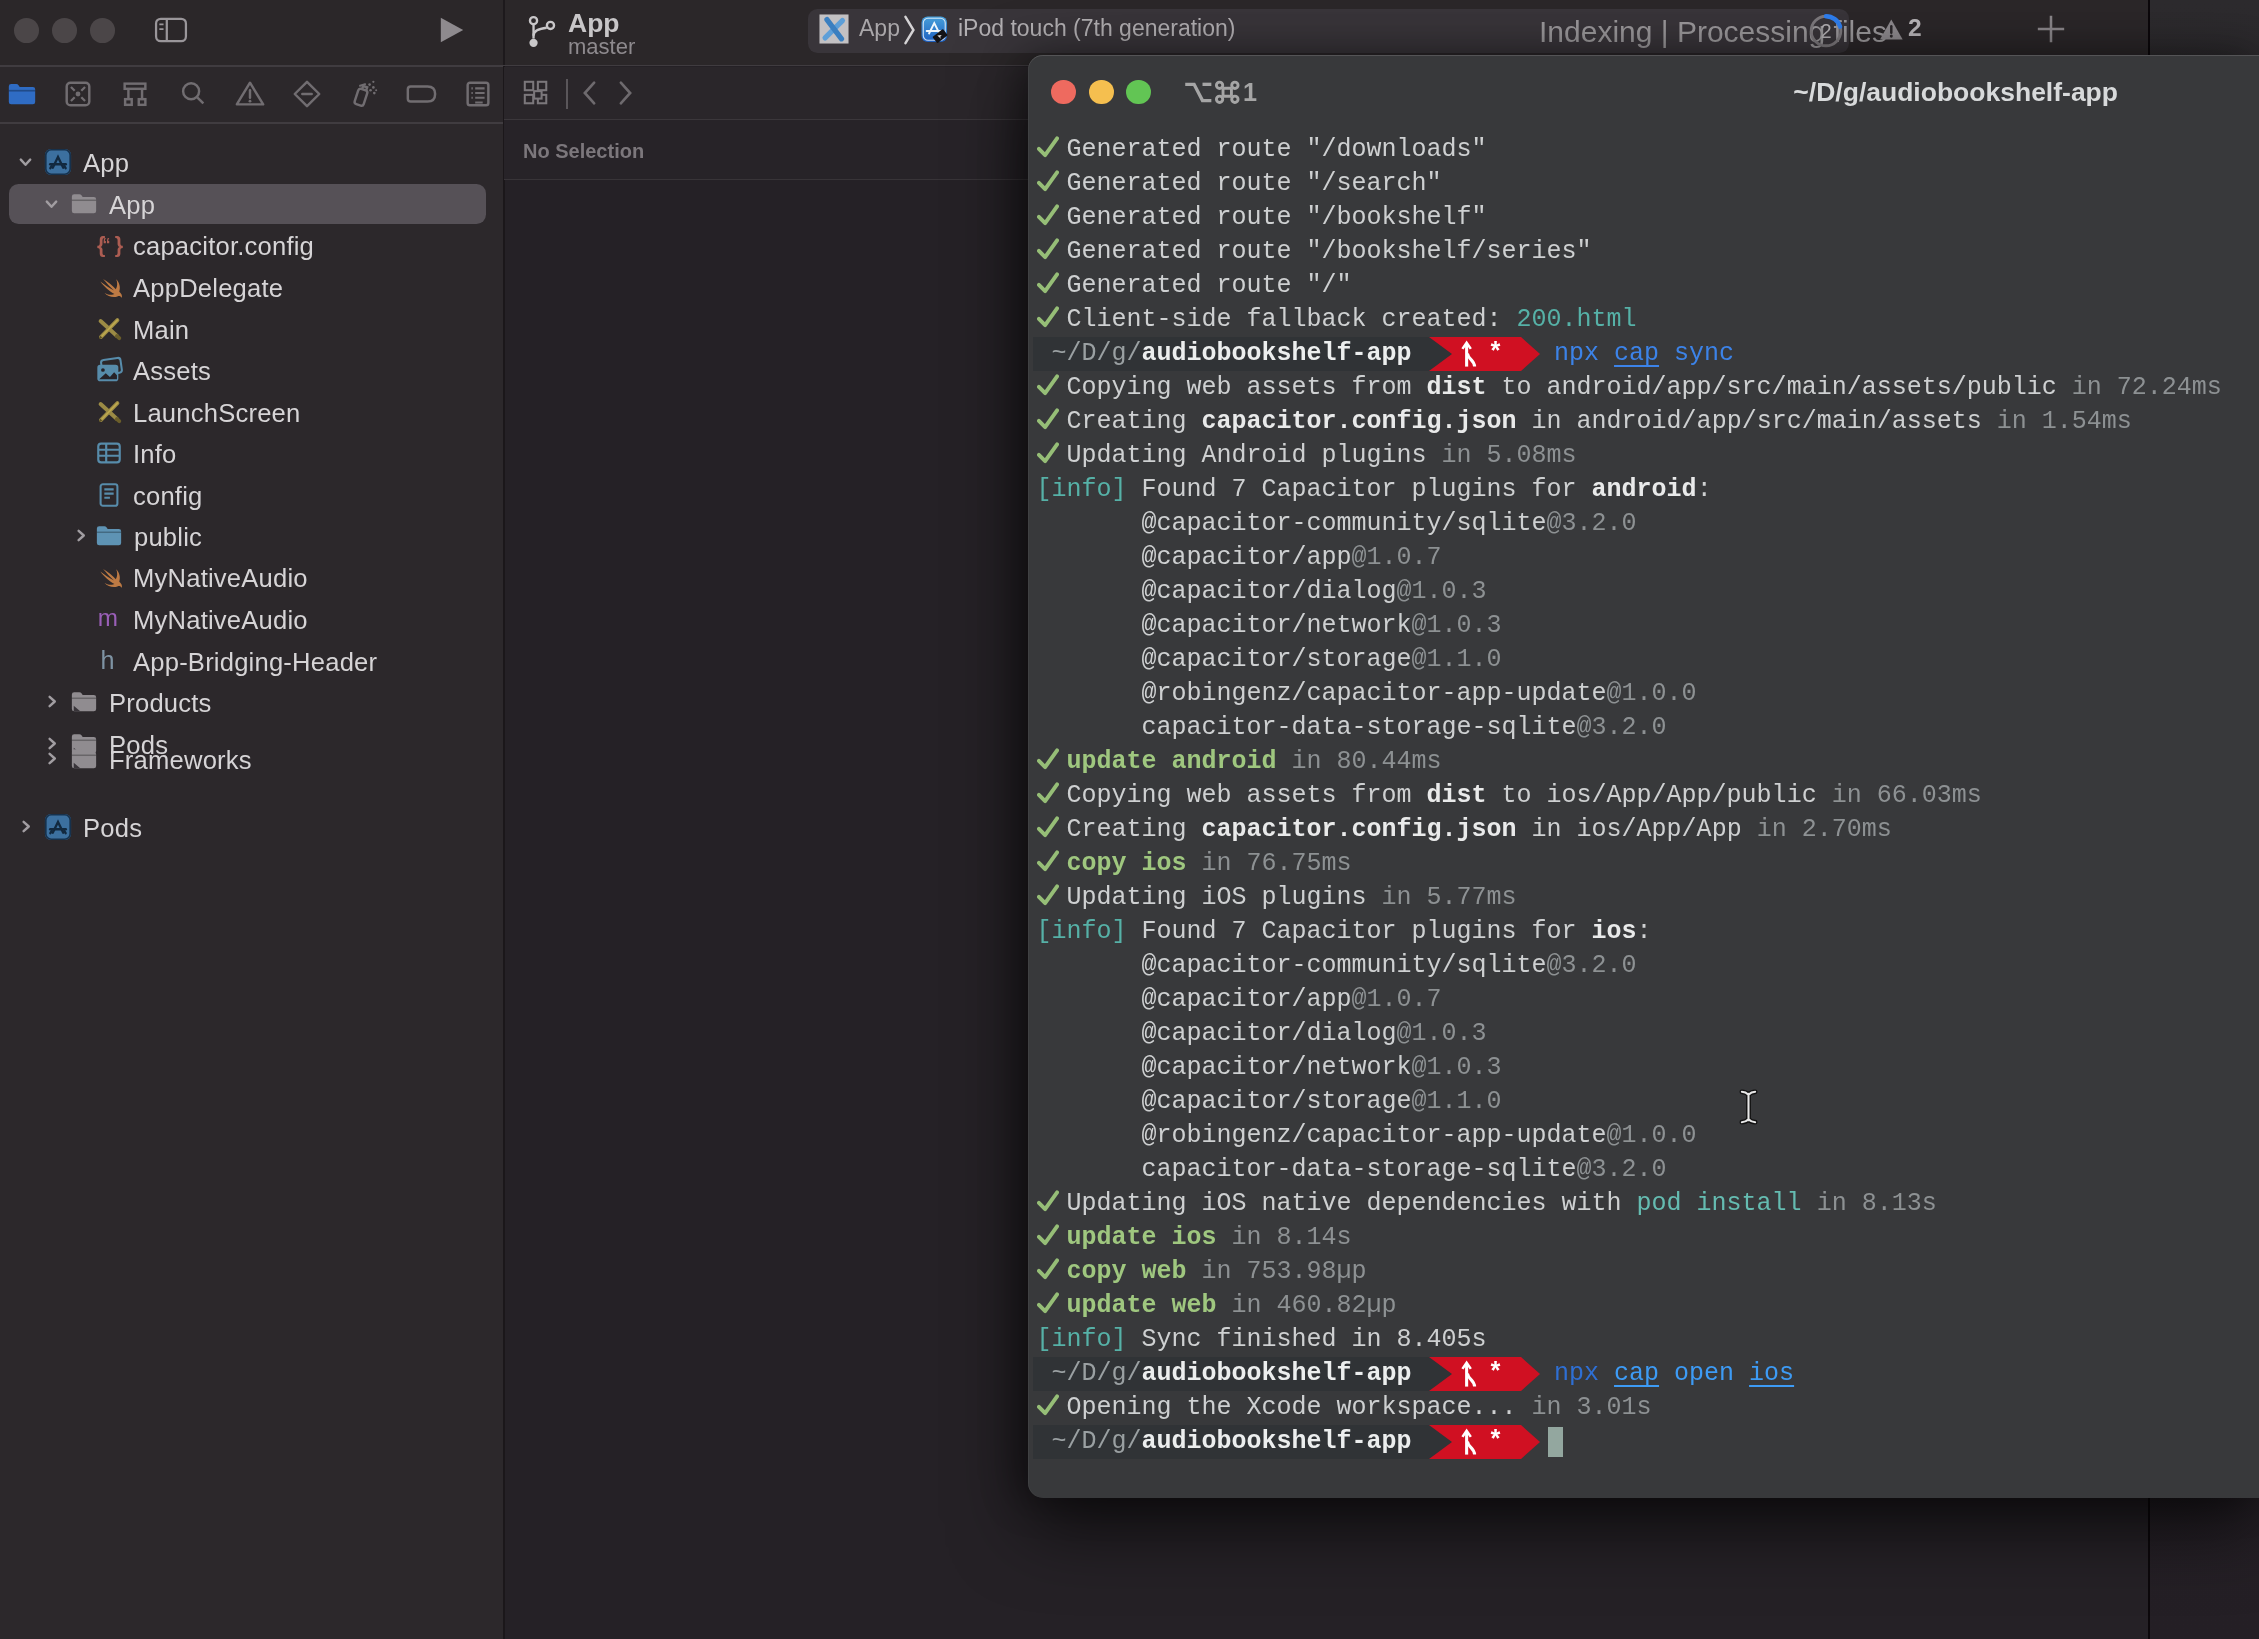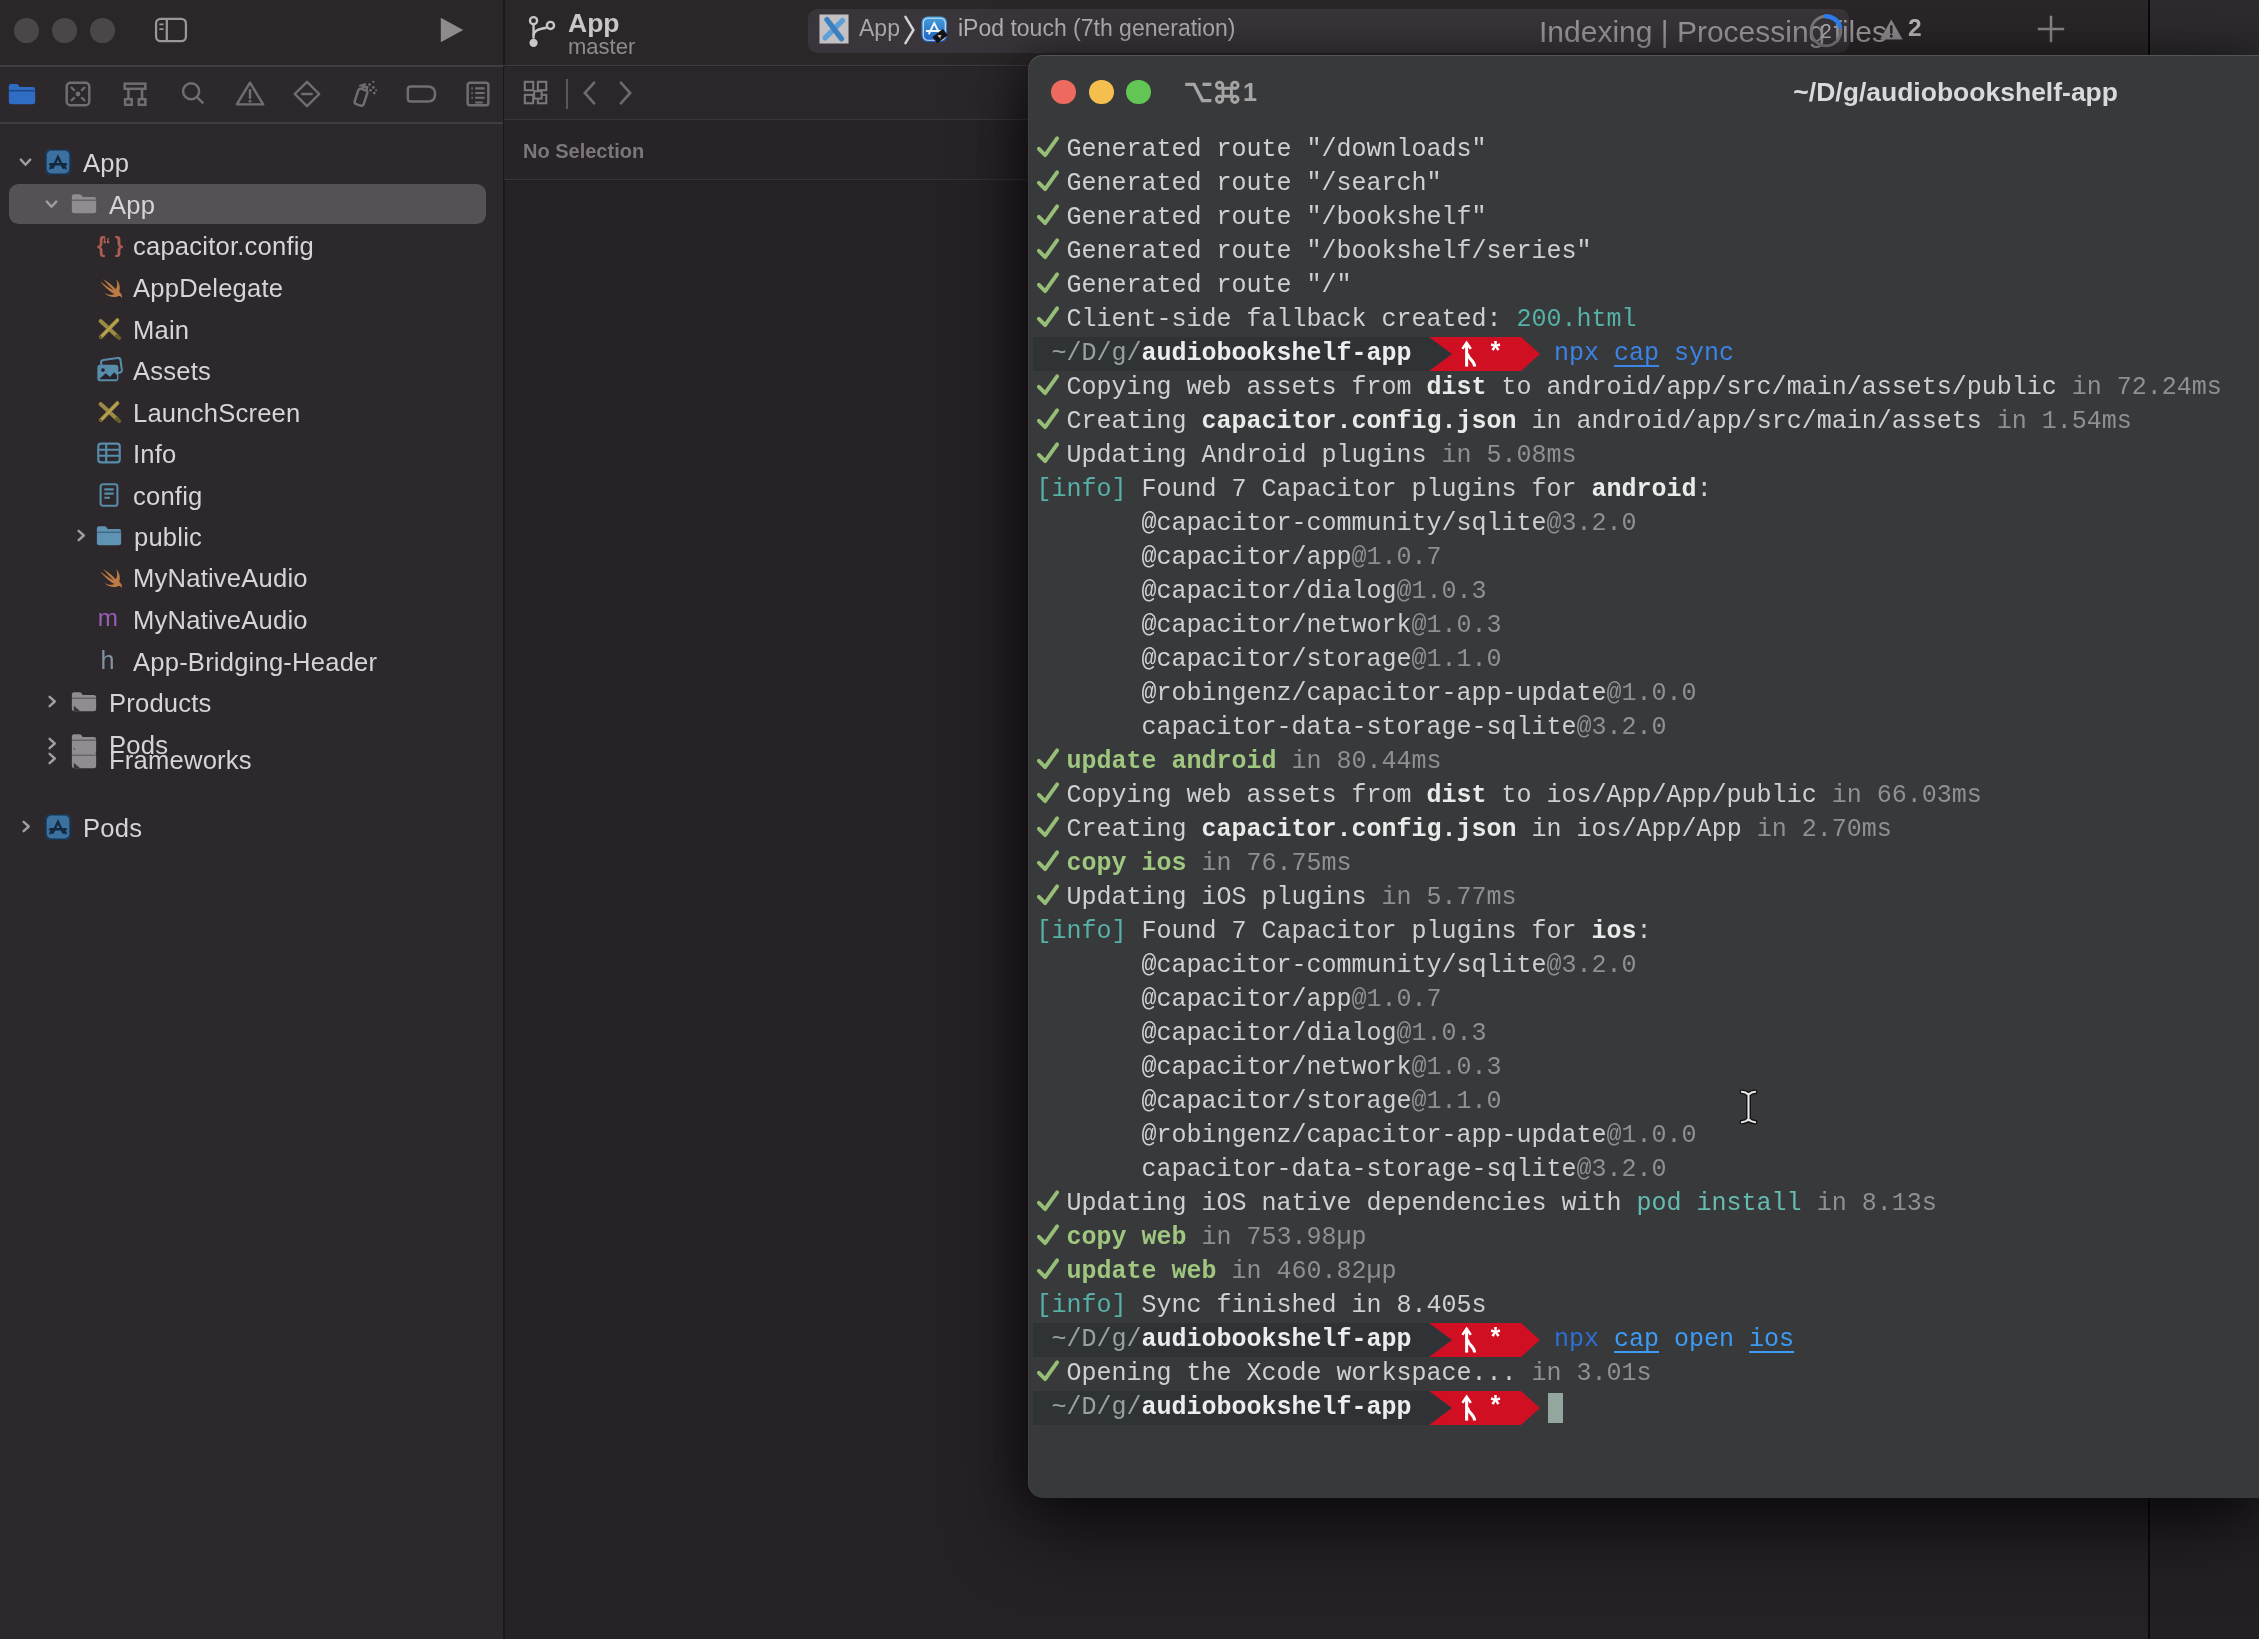--- a/index.html
+++ b/index.html
@@ -487,20 +487,23 @@
 <div class="tl">       @capacitor/dialog<span class="dim">@1.0.3</span></div>
 <div class="tl">       @capacitor/network<span class="dim">@1.0.3</span></div>
 <div class="tl">       @capacitor/storage<span class="dim">@1.1.0</span></div>
 <div class="tl">       @robingenz/capacitor-app-update<span class="dim">@1.0.0</span></div>
 <div class="tl">       capacitor-data-storage-sqlite<span class="dim">@3.2.0</span></div>
 <div class="tl"><span class="ck"><svg width="22" height="22" viewBox="0 0 23 23">
               <path d="M2 13.5 L8.5 20 L21 2.5" fill="none" stroke="#96be77" stroke-width="4.1" stroke-linecap="round" stroke-linejoin="round"></path>
             </svg></span>Updating iOS native dependencies with <span class="teal2">pod install</span> <span class="dim">in 8.13s</span></div>
 <div class="tl"><span class="ck"><svg width="22" height="22" viewBox="0 0 23 23">
               <path d="M2 13.5 L8.5 20 L21 2.5" fill="none" stroke="#96be77" stroke-width="4.1" stroke-linecap="round" stroke-linejoin="round"></path>
+            </svg></span><span class="gb">update ios</span> <span class="dim">in 8.14s</span></div>
+<div class="tl"><span class="ck"><svg width="22" height="22" viewBox="0 0 23 23">
+              <path d="M2 13.5 L8.5 20 L21 2.5" fill="none" stroke="#96be77" stroke-width="4.1" stroke-linecap="round" stroke-linejoin="round"></path>
             </svg></span><span class="gb">copy web</span> <span class="dim">in 753.98µp</span></div>
 <div class="tl"><span class="ck"><svg width="22" height="22" viewBox="0 0 23 23">
               <path d="M2 13.5 L8.5 20 L21 2.5" fill="none" stroke="#96be77" stroke-width="4.1" stroke-linecap="round" stroke-linejoin="round"></path>
             </svg></span><span class="gb">update web</span> <span class="dim">in 460.82µp</span></div>
 <div class="tl"><span class="teal">[info]</span> Sync finished in 8.405s</div>
 <div class="tl pl"><span class="pbg"></span><span class="ptx"> <span class="pdim">~/D/g/</span><b class="pw">audiobookshelf-app</b></span><span class="rseg"><span class="notch"></span><span class="bgly"><svg width="24.6" height="28" viewBox="0 0 26 30">
                 <g stroke="#fff" stroke-width="3.3" fill="none">
                   <path d="M8 5 L8 28.5"></path>
                   <path d="M16.5 28.5 C16.5 21.5 9.5 20.5 8.8 14.5"></path>
                 </g>

